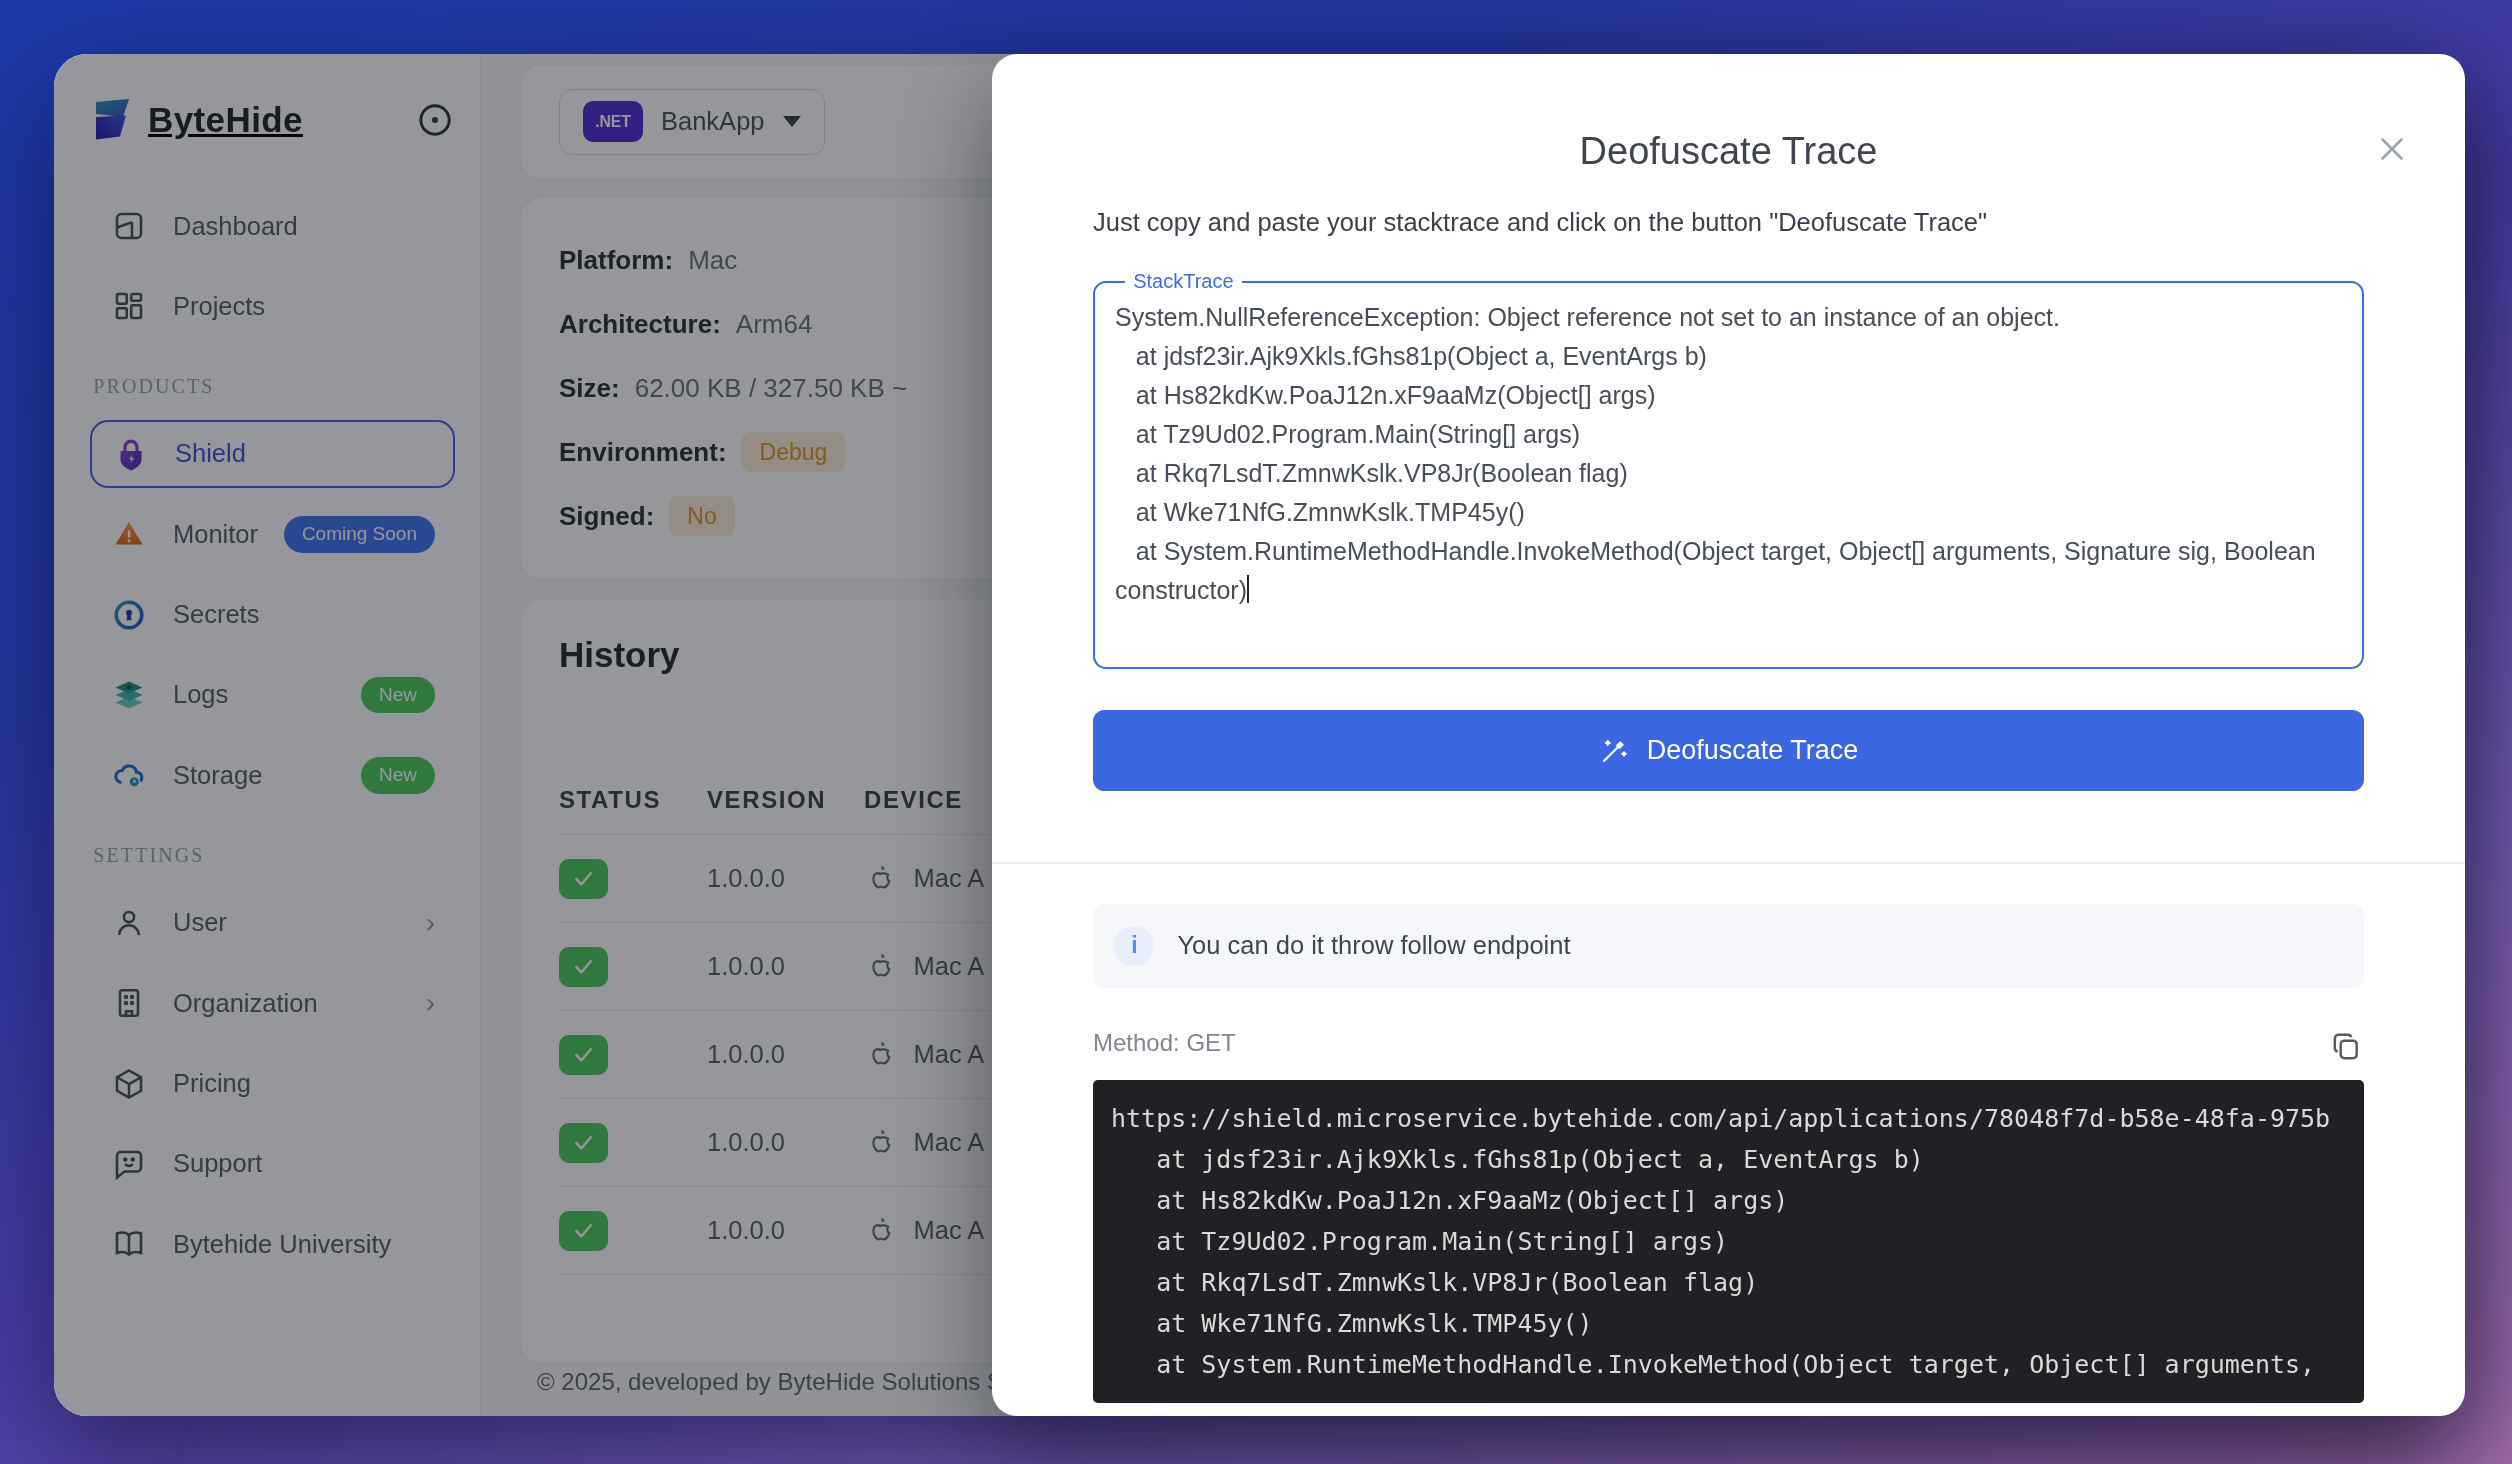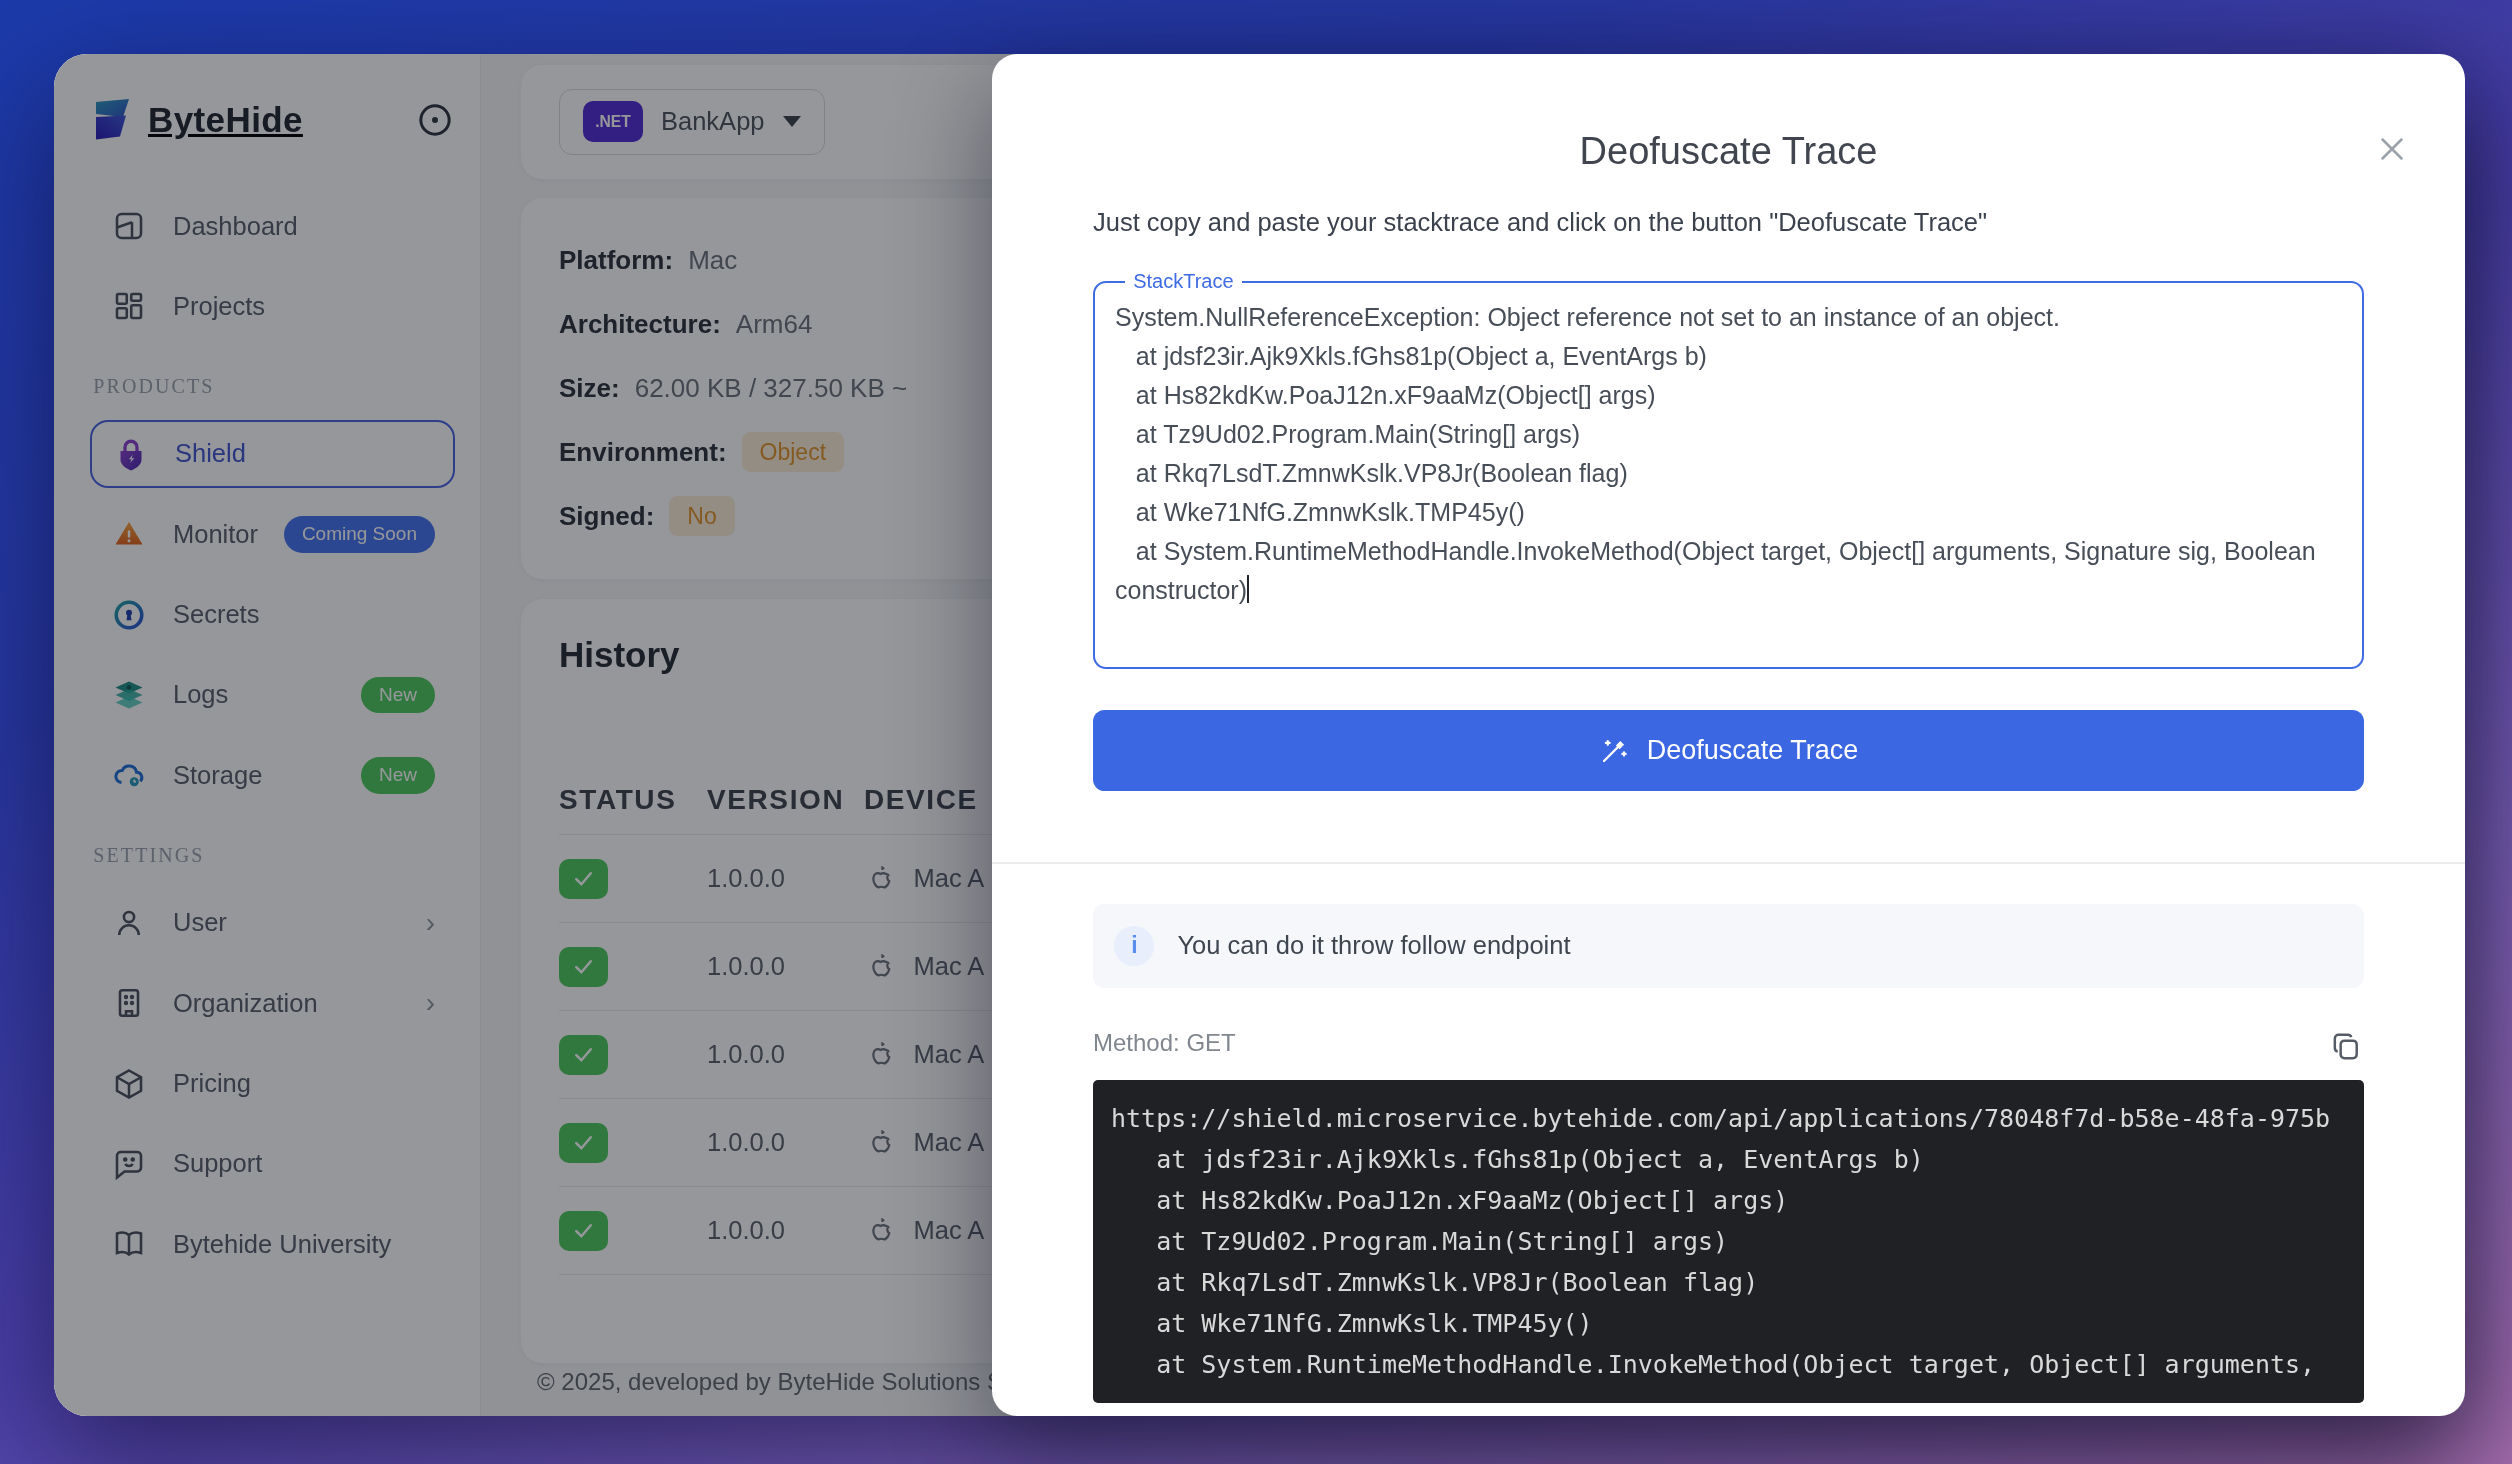--- a/index.html
+++ b/index.html
@@ -64,21 +64,21 @@
   .detail-value { font-size:26px; color:#6b727c; }
   .badge-amber { background:#fbeed9; color:#e1932c; font-size:23px; padding:6.6px 18px; border-radius:8.2px; }
 
   .history-card { top:545px; height:764px; padding:36px 38px; }
   .history-title { font-size:35px; font-weight:700; color:#262b34; }
   .htable { margin-top:91px; }
   .hrow { display:flex; align-items:center; border-bottom:1.6px solid #e8eaee; }
   .hrow.head { height:69px; }
   .hrow.body { height:88px; }
   .c1 { width:148px; } .c2 { width:157px; } .c3 { flex:1; display:flex; align-items:center; gap:16.5px; }
-  .th { font-size:28px; font-weight:700; letter-spacing:1.6px; color:#3d434e; }
+  .th { font-size:24px; font-weight:700; letter-spacing:1.6px; color:#3d434e; }
   .td { font-size:25.5px; color:#5a616b; }
   .check-badge { width:49px; height:40px; border-radius:10px; background:#4cc95e; display:flex; align-items:center; justify-content:center; }
   .check-badge svg { width:25px; height:25px; }
   .apple-icon { width:33px; height:33px; color:#6b727c; }
   .footer { position:absolute; left:56px; bottom:20px; font-size:24px; color:#62676e; white-space:nowrap; }
 
   
   .modal {
     position:absolute; left:992px; top:54px; width:1473px; height:1362px;
     background:#fff; border-radius:25px; z-index:10; padding:0 101px;
@@ -341,21 +341,21 @@
         <div class="detail-row">
           <span class="detail-label">Architecture:</span>
           <span class="detail-value">Arm64</span>
         </div>
         <div class="detail-row">
           <span class="detail-label">Size:</span>
           <span class="detail-value">62.00 KB / 327.50 KB ~</span>
         </div>
         <div class="detail-row">
           <span class="detail-label">Environment:</span>
-          <span class="badge-amber">Object</span>
+          <span class="badge-amber">Debug</span>
         </div>
         <div class="detail-row">
           <span class="detail-label">Signed:</span>
           <span class="badge-amber">No</span>
         </div>
       </div>
 
       <div class="card history-card">
         <div class="history-title">History</div>
         <div class="htable">

